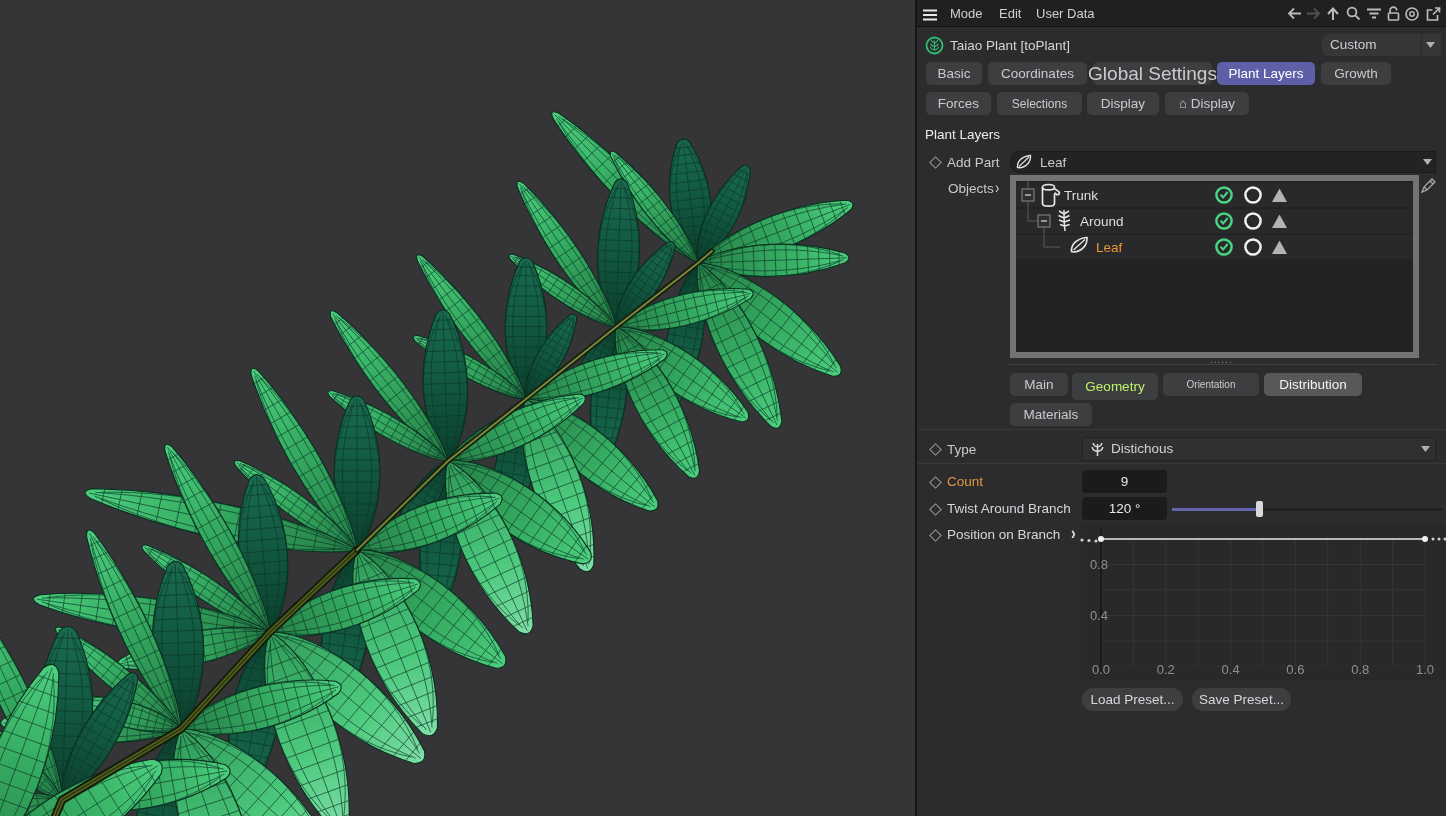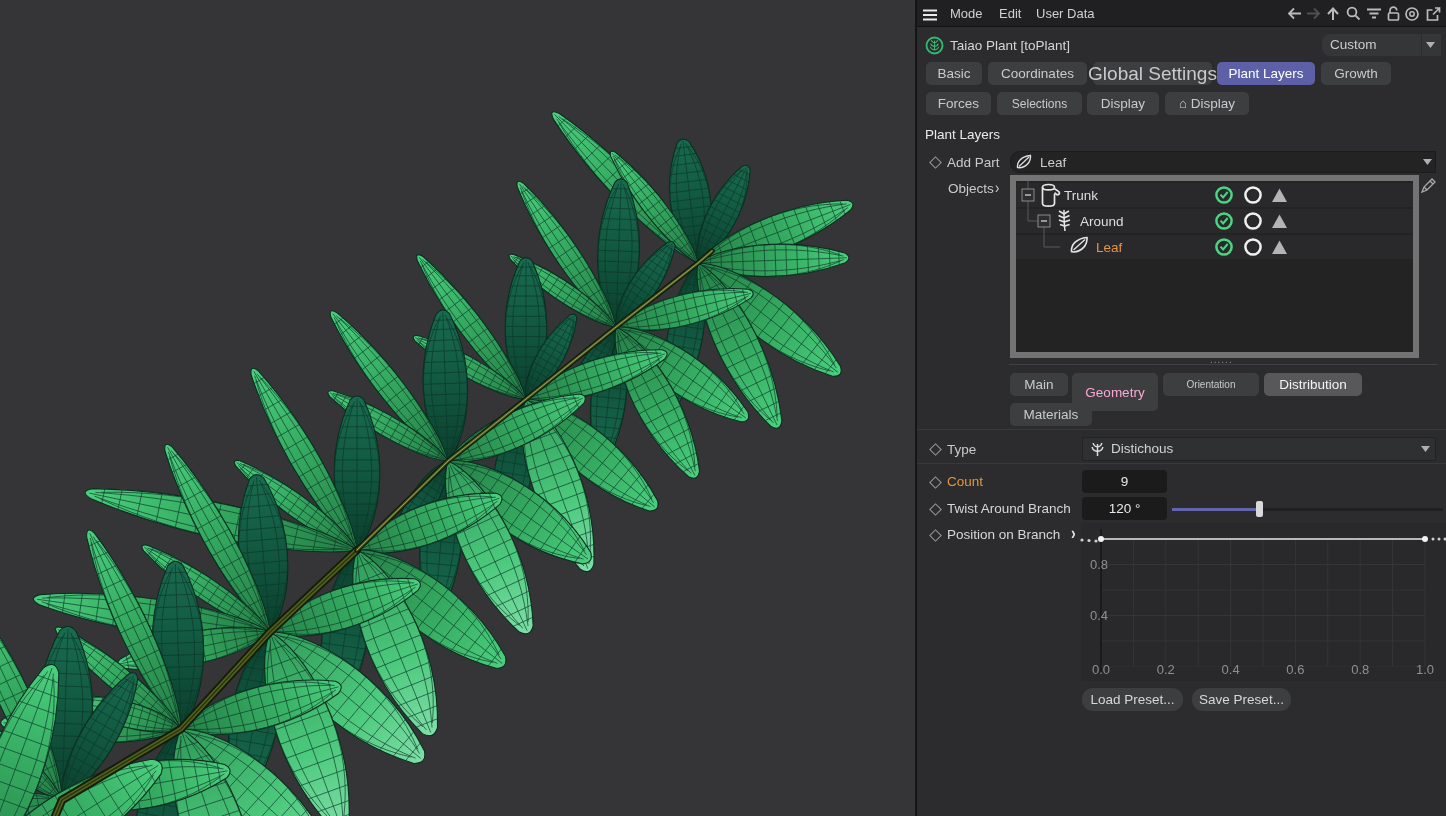--- a/index.html
+++ b/index.html
@@ -206,21 +206,21 @@
       <div style="position:absolute;left:48px;top:7px;font-size:13.5px;color:#dededf">Trunk</div>
       <div style="position:absolute;left:64px;top:33px;font-size:13.5px;color:#dededf">Around</div>
       <div style="position:absolute;left:80px;top:59px;font-size:13.5px;color:#e8953c">Leaf</div>
     </div>
     <svg width="17" height="17" viewBox="0 0 17 17" style="position:absolute;left:505px;top:177px">
       <path d="M2,15 L4,10 L12,2 L15,5 L7,13 Z M4,10 L7,13 M10,4 L13,7" stroke="#a8a8a8" stroke-width="1.3" fill="none"></path>
     </svg>
     <div style="position:absolute;left:94px;top:364px;width:429px;height:1px;background:#414143"></div>
     <div style="position:absolute;left:295px;top:354px;font-size:10px;color:#8a8a8c;letter-spacing:1px">......</div>
     <div style="position:absolute;left:95px;top:373px;width:58px;height:23px;background:#3d3e40;color:#c9cacc;border-radius:5px;font-size:13.5px;display:flex;align-items:center;justify-content:center;white-space:nowrap">Main</div>
-    <div style="position:absolute;left:157px;top:373px;width:86px;height:38px;background:#3d3e40;color:#f9a8d4;border-radius:5px;font-size:13.5px;display:flex;align-items:center;justify-content:center;white-space:nowrap">Geometry</div>
+    <div style="position:absolute;left:157px;top:373px;width:86px;height:27px;background:#3d3e40;color:#bef264;border-radius:5px;font-size:13.5px;display:flex;align-items:center;justify-content:center;white-space:nowrap">Geometry</div>
     <div style="position:absolute;left:248px;top:373px;width:96px;height:23px;background:#3d3e40;color:#c9cacc;border-radius:5px;font-size:10px;display:flex;align-items:center;justify-content:center;white-space:nowrap">Orientation</div>
     <div style="position:absolute;left:349px;top:373px;width:98px;height:23px;background:#58585a;color:#f3f3f5;border-radius:5px;font-size:13.5px;display:flex;align-items:center;justify-content:center;white-space:nowrap">Distribution</div>
     <div style="position:absolute;left:95px;top:403px;width:82px;height:23px;background:#3d3e40;color:#c9cacc;border-radius:5px;font-size:13.5px;display:flex;align-items:center;justify-content:center;white-space:nowrap">Materials</div>
     <div style="position:absolute;left:0;top:429px;width:531px;height:1px;background:#39393b"></div>
     <div style="position:absolute;left:16px;top:445px;width:7px;height:7px;border:1.2px solid #9a9a9a;transform:rotate(45deg)"></div>
     <div style="position:absolute;left:32px;top:442px;font-size:13.5px;color:#c9cacc">Type</div>
     <div style="position:absolute;left:167px;top:437px;width:354px;height:24px;background:#2f3032;border:1px solid #232324;box-sizing:border-box;border-radius:2px"></div>
     <svg width="17" height="17" viewBox="0 0 17 17" style="position:absolute;left:174px;top:441px">
       <path d="M8.5,3 V15 M8.5,6 C6,5.5 4.5,4 4.2,2 M8.5,6 C11,5.5 12.5,4 12.8,2 M8.5,10.5 C5.5,10 3.5,8.5 3.2,6 M8.5,10.5 C11.5,10 13.5,8.5 13.8,6" stroke="#dcdcde" stroke-width="1.5" fill="none"></path>
     </svg>

